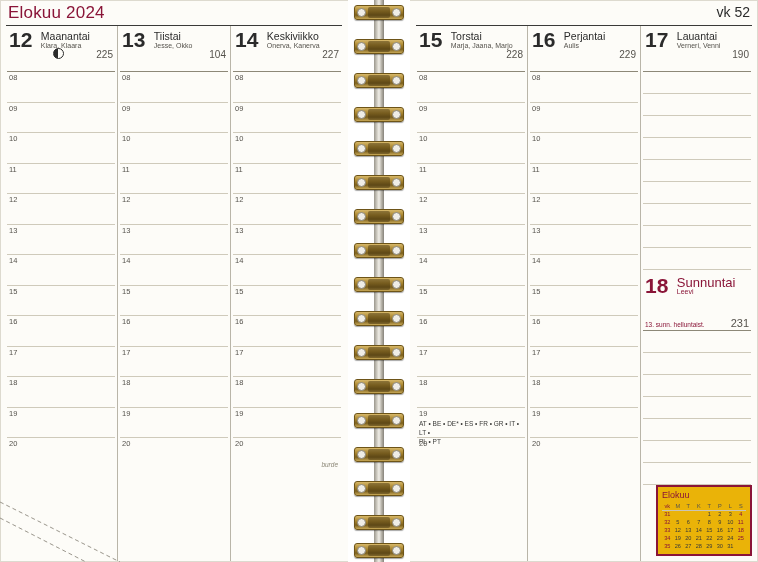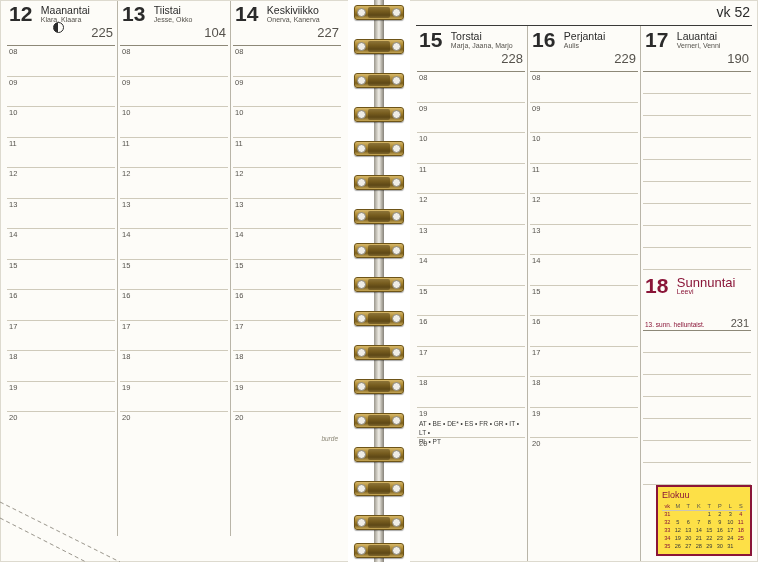--- a/index.html
+++ b/index.html
@@ -98,22 +98,22 @@
   .moon {
     position: absolute;
     left: 46px; top: 22px;
     width: 11px; height: 11px;
     border-radius: 50%;
     border: 1px solid #2b2b2b;
     background: linear-gradient(90deg, #2b2b2b 50%, #fdfcf8 50%);
   }
   .pagenum {
     position: absolute;
-    right: 2px; bottom: 6px;
-    font-size: 13px;
+    right: 2px; bottom: 12px;
+    font-size: 10px;
     color: #55524c;
   }
   .head-rule {
     position: absolute;
     left: 0; right: 0; bottom: 0;
     border-top: 1px solid #8d8878;
   }
 
   
   .hours { position: relative; }
@@ -219,21 +219,21 @@
     background: rgba(60,45,10,0.45);
     border-radius: 2px;
   }
 
   
   .minical {
     position: absolute;
     right: 6px; bottom: 6px;
     width: 96px;
     border: 2px solid #8a1538;
-    background: #fde047;
+    background: #eab308;
     padding: 3px 4px 4px 4px;
     z-index: 6;
   }
   .minical .mc-title {
     font-size: 9px;
     color: #8a1538;
     margin-bottom: 2px;
   }
   .minical table {
     border-collapse: collapse;
@@ -265,20 +265,24 @@
     border: 1px solid #dddacf;
     pointer-events: none;
   }
 </style>
 </head>
 <body>
 
 <div class="planner">
 
   <div class="page page-left">
+    <div class="pg-header">
+      <span class="month-title">Elokuu 2024</span>
+      <div class="hdr-rule"></div>
+    </div>
     <div class="cols">
 
       <div class="col">
         <div class="day-head">
           <span class="daynum">12</span>
           <span class="dayinfo">
             <span class="dayname">Maanantai</span>
             <span class="names">Klara, Klaara</span>
           </span>
           <span class="moon"></span>

